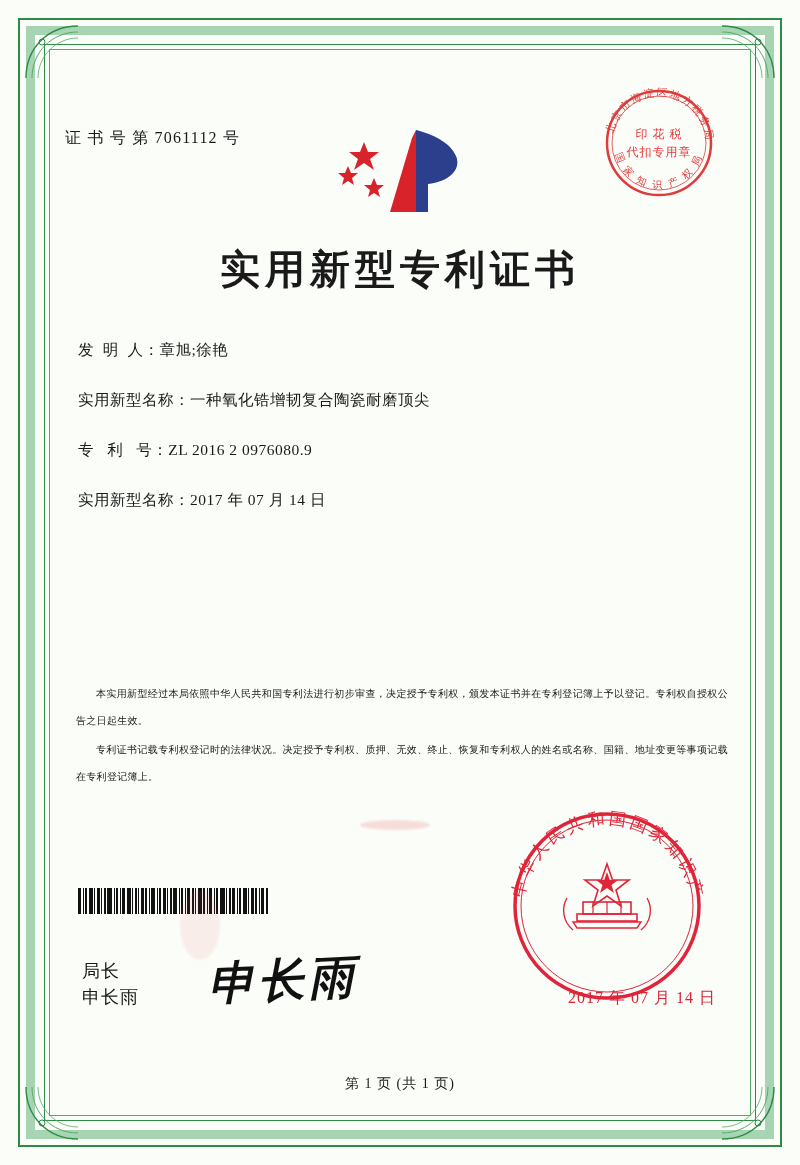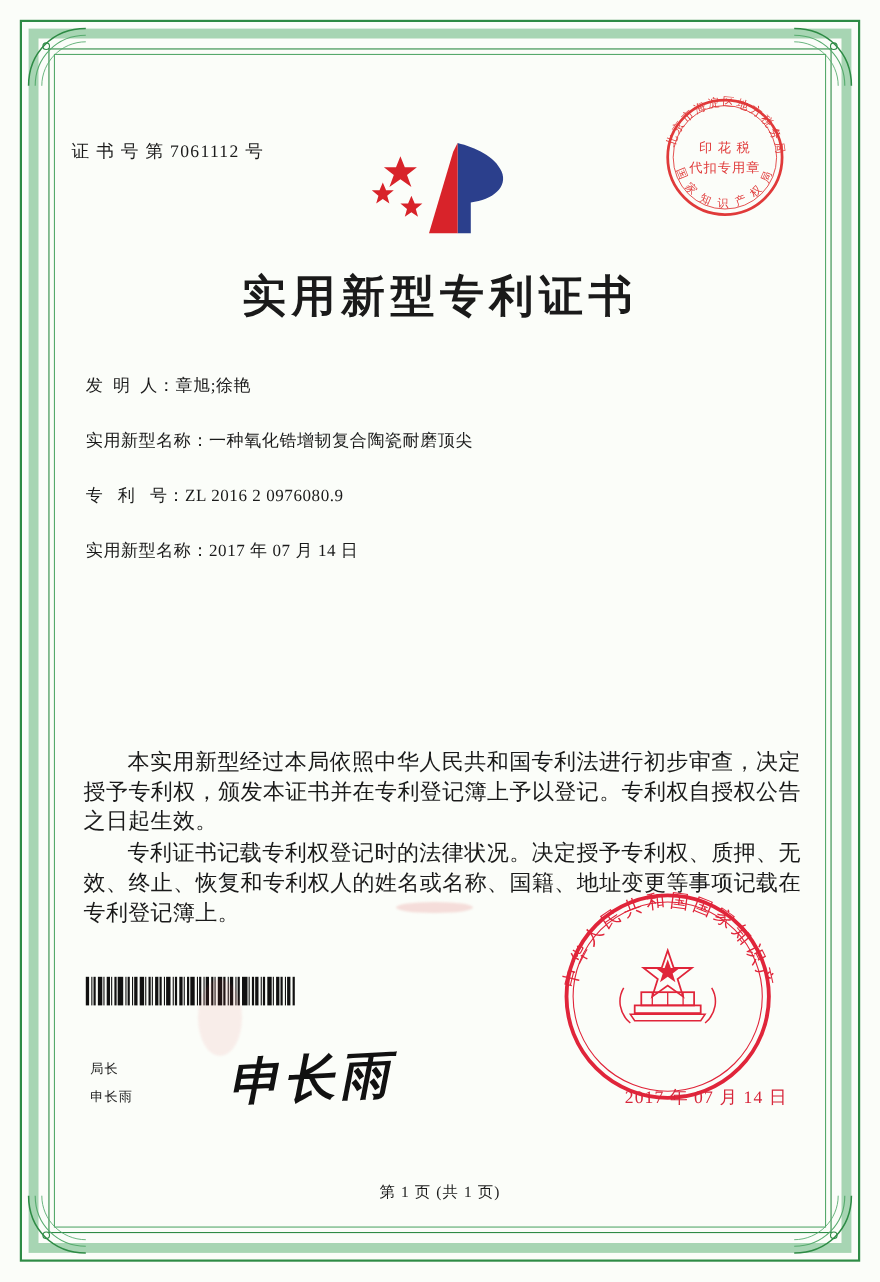--- a/index.html
+++ b/index.html
@@ -127,21 +127,21 @@
   }
   .field .value {
     letter-spacing: 0.5px;
   }
 
   .paragraphs {
     position: absolute;
     left: 16px;
     right: 12px;
     top: 620px;
-    font-size: 20px;
+    font-size: 10px;
     line-height: 27px;
   }
   .paragraphs p {
     margin: 0 0 2px 0;
     text-indent: 2em;
     text-align: justify;
     letter-spacing: 0.3px;
   }
 
   
@@ -158,21 +158,21 @@
     display: block;
     background: #111;
     margin-right: 1.5px;
   }
 
   
   .sig-block {
     position: absolute;
     left: 22px;
     top: 898px;
-    font-size: 12px;
+    font-size: 18px;
     line-height: 26px;
     letter-spacing: 1px;
   }
   .signature {
     position: absolute;
     left: 148px;
     top: 890px;
     font-size: 46px;
     font-family: "DejaVu Serif", serif;
     font-style: italic;

